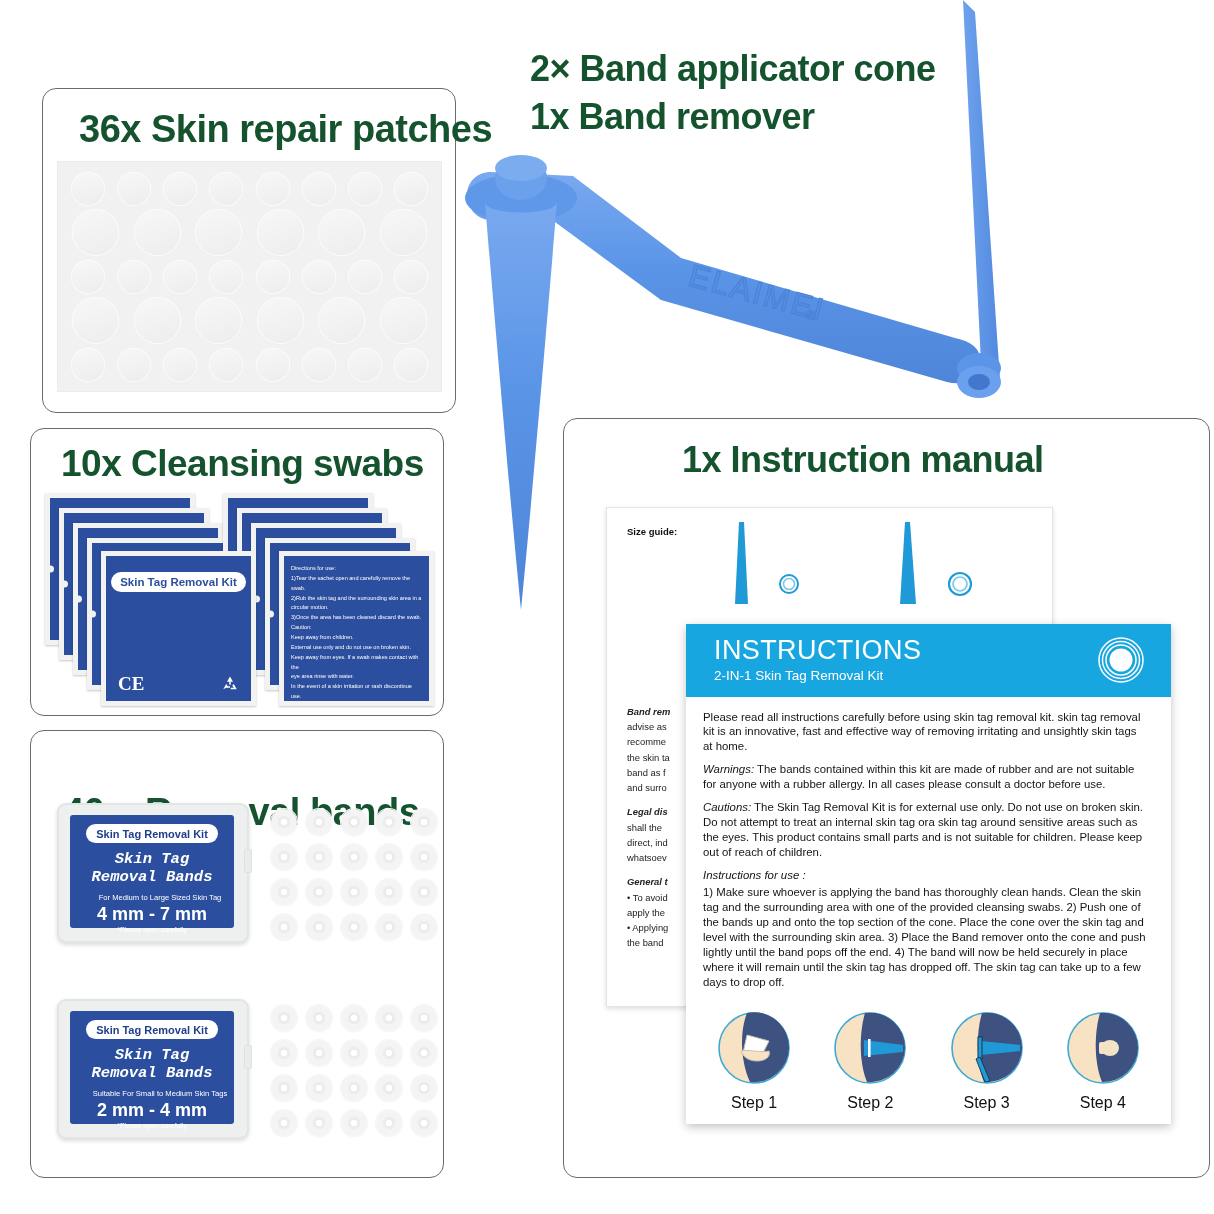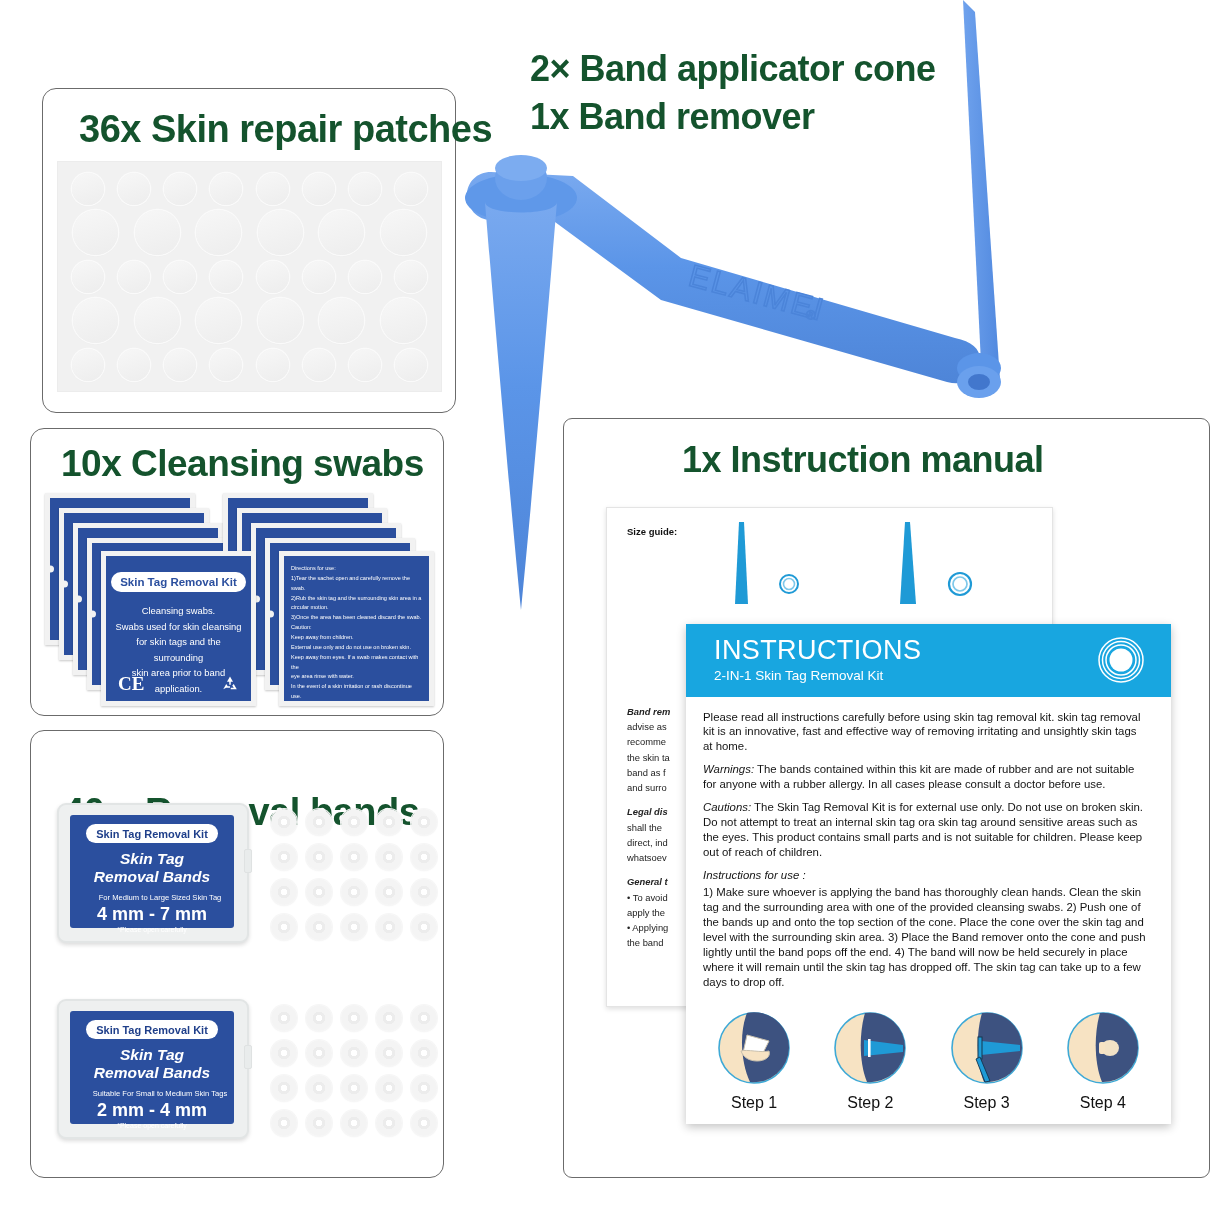--- a/index.html
+++ b/index.html
@@ -42,31 +42,31 @@
   
   #panel-bands{left:30px;top:730px;width:414px;height:448px;}
   #title-bands{left:32px;top:20px;font-size:38px;margin-top:40px;}
   .band-case{position:absolute;width:192px;height:140px;background:#eef0f0;
       border:2px solid #e2e5e5;border-radius:9px;box-shadow:0 2px 4px rgba(0,0,0,.14);box-sizing:border-box;}
   .band-case:after{content:"";position:absolute;right:-5px;top:32%;width:6px;height:22px;
       background:#e9ecec;border:1px solid #dfe2e2;border-radius:2px;}
   .band-label{position:absolute;left:11px;top:10px;right:13px;bottom:13px;background:#2b4f9e;
       border-radius:3px;display:flex;flex-direction:column;align-items:center;padding-top:9px;box-sizing:border-box;}
   .band-pill{background:#fff;color:#1f3f8a;border-radius:14px;font-size:11px;font-weight:bold;padding:3.5px 10px;white-space:nowrap;}
-  .band-big{color:#fff;font-size:15.5px;font-weight:bold;font-style:italic;line-height:1.18;text-align:center;margin-top:7px;}
+  .band-big{color:#fff;font-size:15.5px;font-weight:bold;font-style:italic;line-height:1.18;text-align:center;margin-top:7px;font-family:Liberation Mono, monospace;}
   .band-sub{color:#fff;font-size:7.6px;margin-top:6px;text-align:center;padding-left:16px;}
   .band-mm{color:#fff;font-size:18px;font-weight:bold;margin-top:2px;}
   .band-note{color:#fff;font-size:7px;margin-top:1px;}
   .ring-grid{position:absolute;display:grid;grid-template-columns:repeat(5,1fr);gap:9px 9px;}
   .ring{width:26px;height:26px;border-radius:50%;
       background:radial-gradient(circle at 50% 50%, #ffffff 0 16%, #ececec 17% 34%, #f4f4f4 35% 100%);
       box-shadow:0 0 0 1px #f6f6f6, 0 1px 2px rgba(0,0,0,.05);}
 
   
-  #panel-manual{left:563px;top:418px;width:647px;height:760px;border-radius:9px;}
+  #panel-manual{left:563px;top:418px;width:647px;height:760px;}
   #title-manual{left:118px;top:20px;font-size:36px;}
   .sheet-back{position:absolute;left:42px;top:88px;width:447px;height:500px;background:#fff;
       border:1px solid #e4e4e4;box-shadow:0 2px 5px rgba(0,0,0,.13);box-sizing:border-box;padding:18px 20px;}
   .sizeguide-lbl{font-size:9.5px;font-weight:bold;}
   .back-txt{position:absolute;left:20px;top:196px;width:200px;font-size:9.4px;line-height:1.62;color:#222;}
   .back-txt b{display:block;margin-top:9px;font-style:italic;}
   .back-txt b:first-child{margin-top:0;}
 
   .instr-card{position:absolute;left:122px;top:205px;width:485px;background:#fff;
       box-shadow:0 3px 9px rgba(0,0,0,.24);}
@@ -216,26 +216,20 @@
       </div>
     <div class="sachet" style="left:228px;top:47px;">
         <div class="inner">
           <span class="notch"></span>
         </div>
       </div>
 
     <div class="sachet front-left" style="left:64px;top:60px;width:155px;height:155px;">
       <div class="inner">
         <div class="pill">Skin Tag Removal Kit</div>
-        <div class="swab-body">
-          <div>Cleansing swabs.</div>
-          <div>Swabs used for skin cleansing</div>
-          <div>for skin tags and the surrounding</div>
-          <div>skin area prior to band application.</div>
-        </div>
         <div class="ce">CE</div>
         <svg class="recyc" viewBox="0 0 24 24">
           <path d="M12 2 L16 9 L13 9 L13 13 L11 13 L11 9 L8 9 Z" fill="#fff"></path>
           <path d="M3 19 L7 12 L9 15 L12 15 L12 17 L7 17 Z" fill="#fff"></path>
           <path d="M21 19 L13 19 L13 17 L17 17 L15 14 L17 12 Z" fill="#fff"></path>
         </svg>
       </div>
     </div>
 
     <div class="sachet front-right" style="left:242px;top:60px;width:155px;height:155px;">

